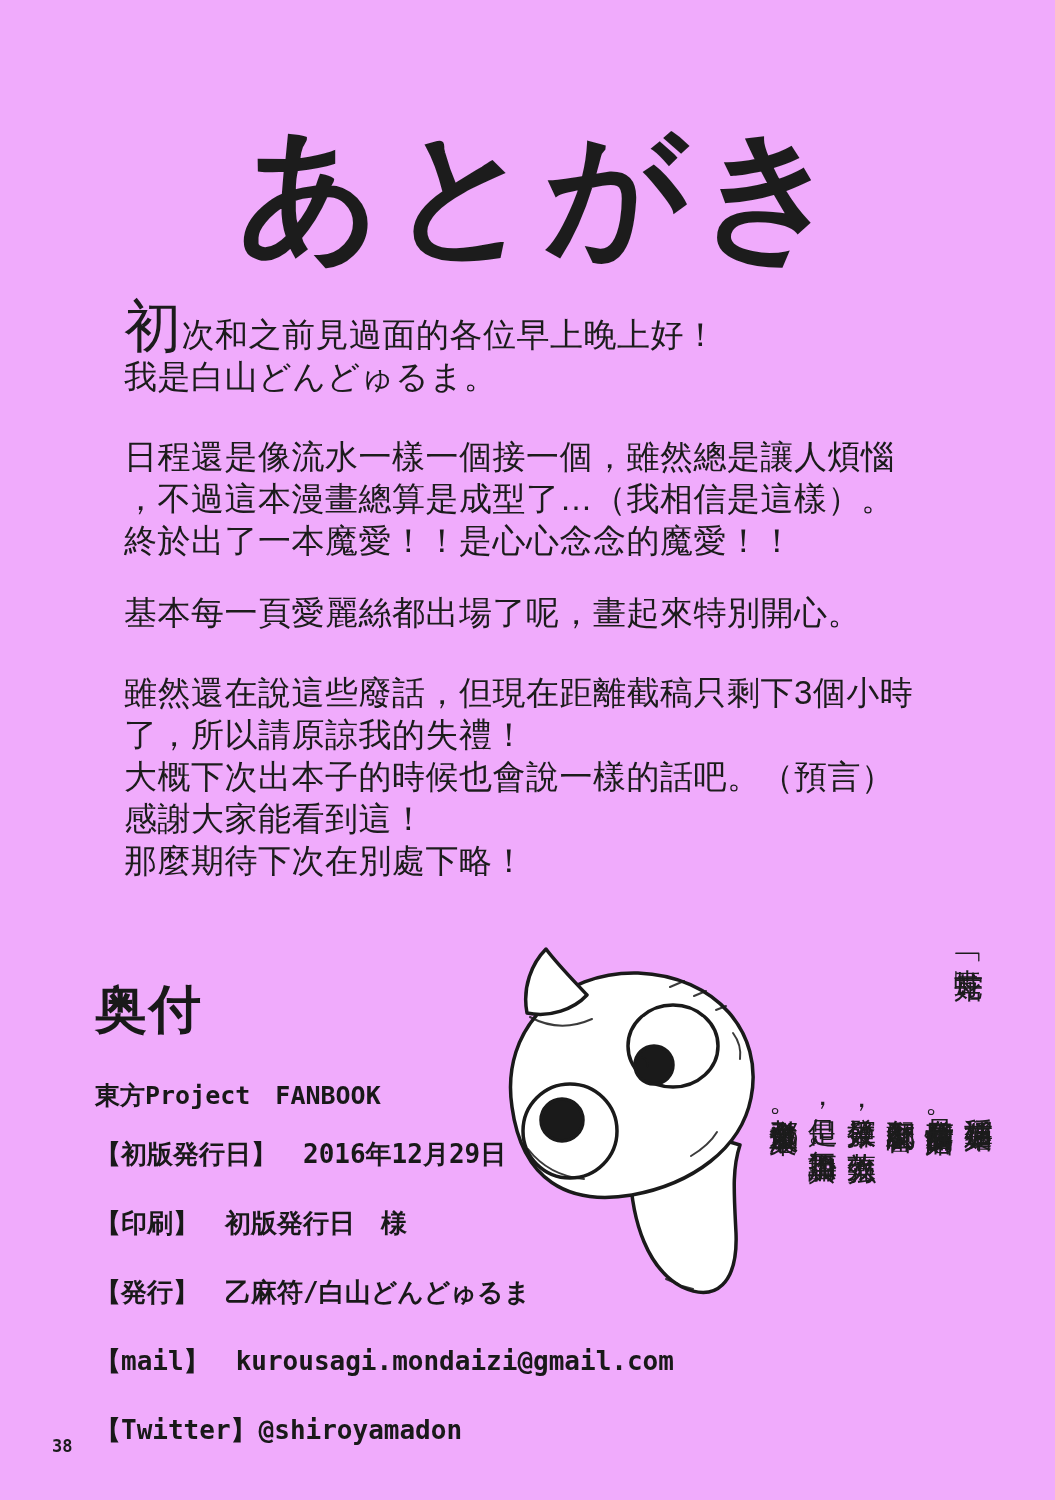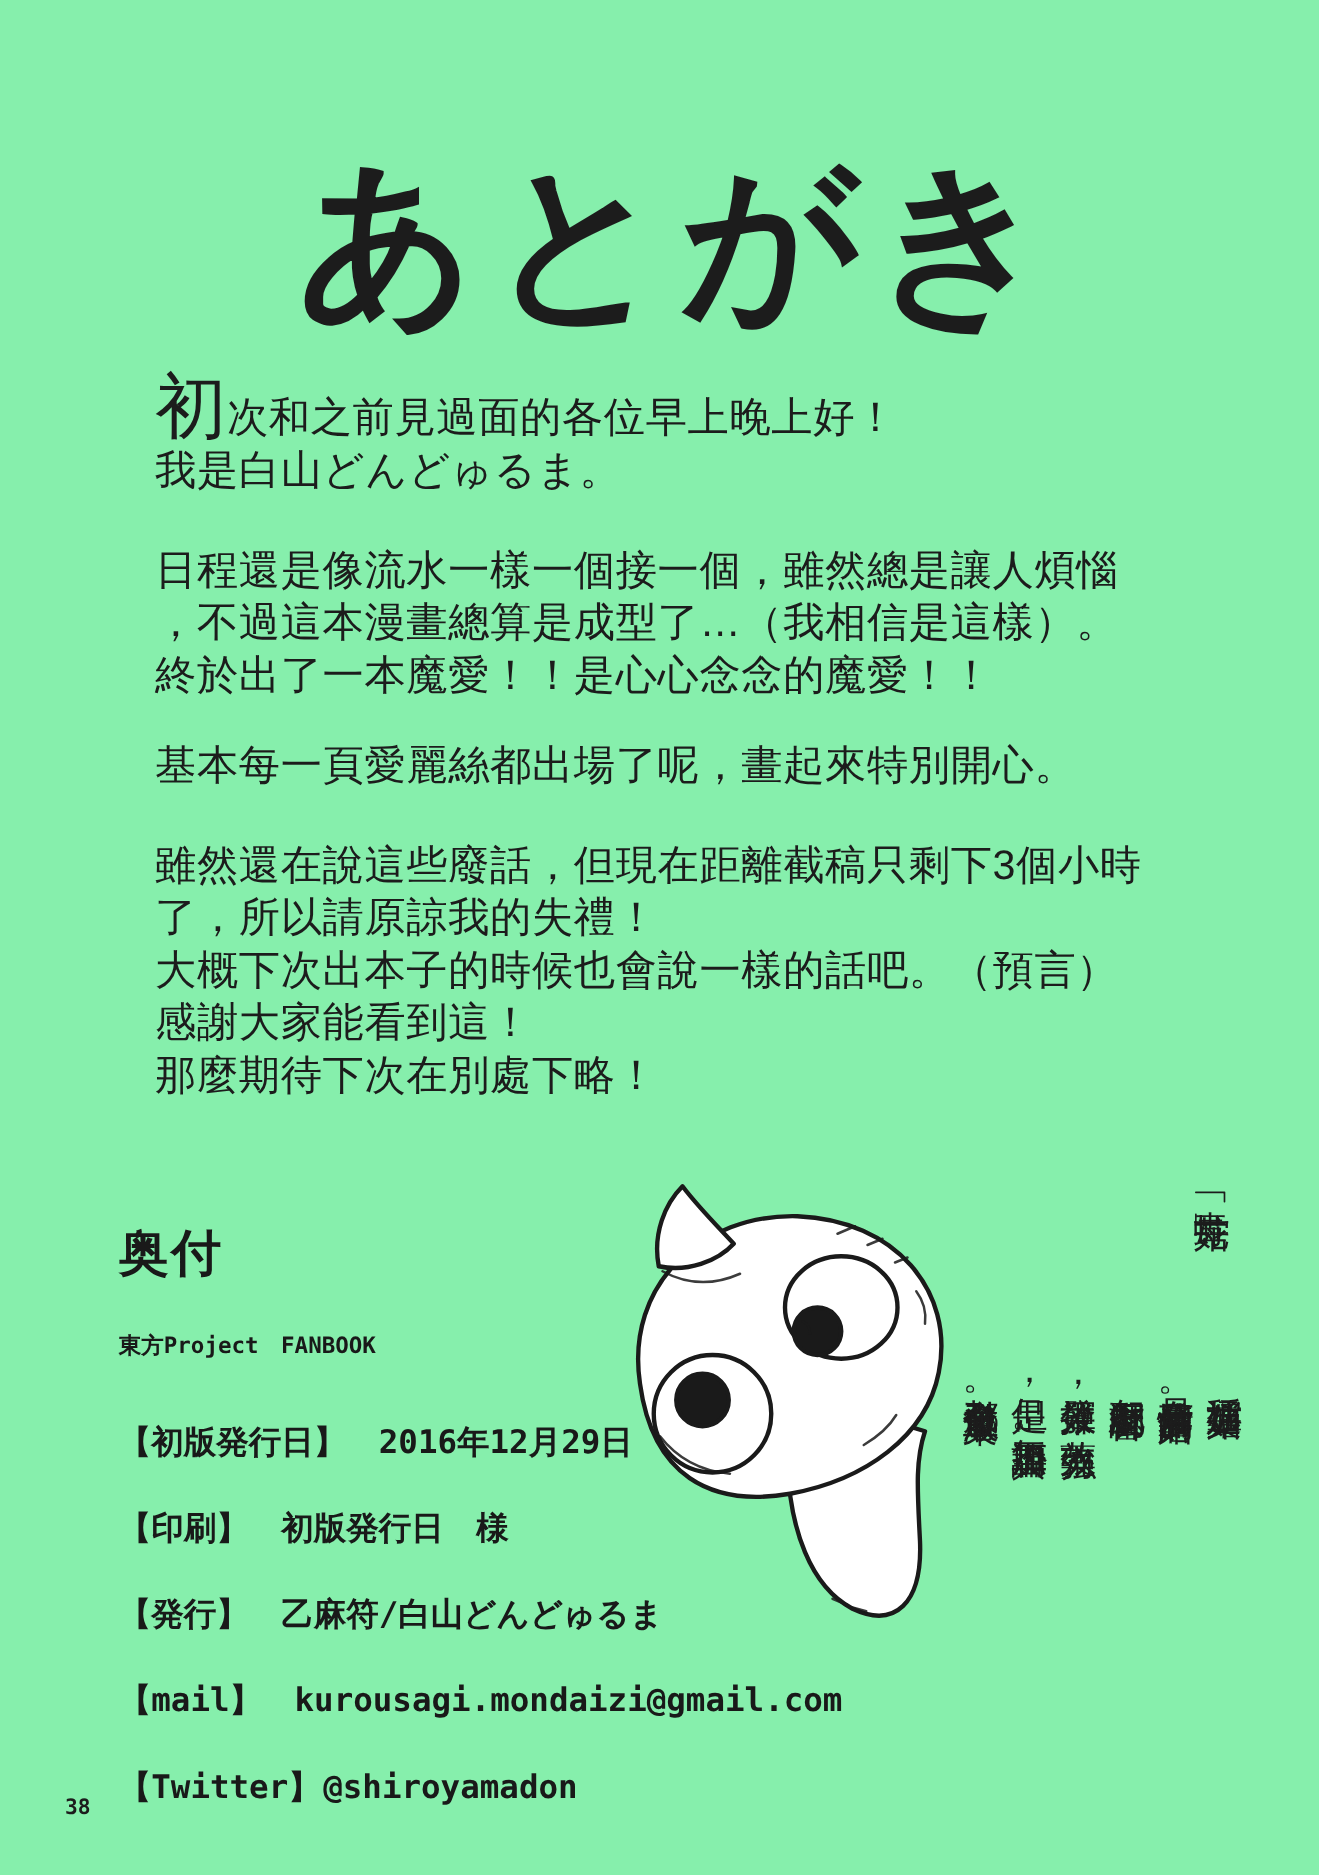--- a/index.html
+++ b/index.html
@@ -7,21 +7,21 @@
     padding: 0;
     background: #ffffff;
     width: 1055px;
     height: 1500px;
     overflow: hidden;
   }
   .page {
     position: relative;
     width: 1055px;
     height: 1500px;
-    background: #86efac;
+    background: #f0abfc;
     color: #1c1c1c;
     font-family: "Liberation Sans", sans-serif;
   }
 
   
   .title {
     position: absolute;
     left: 238px;
     top: 112px;
     font-size: 140px;
@@ -54,27 +54,27 @@
   
   .colophon {
     position: absolute;
     left: 95px;
     top: 975px;
     font-family: "DejaVu Sans Mono", "Liberation Mono", monospace;
     font-weight: 700;
     color: #191919;
   }
   .colophon-heading {
-    font-size: 40px;
+    font-size: 52px;
     margin: 0 0 34px 0;
     letter-spacing: 2px;
   }
   .colophon-series {
-    font-size: 18px;
-    margin: 0 0 48px 0;
+    font-size: 25px;
+    margin: 0 0 25px 0;
     white-space: pre;
   }
   .colophon-entry {
     display: flex;
     align-items: baseline;
     font-size: 26px;
     margin: 0 0 34px 0;
     white-space: pre;
   }
   .colophon-entry .val { margin-left: 26px; }

